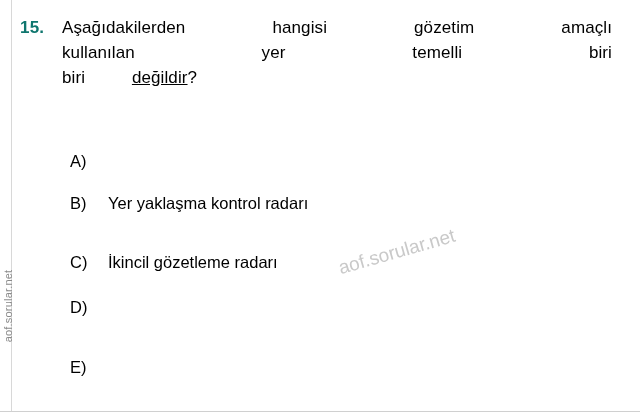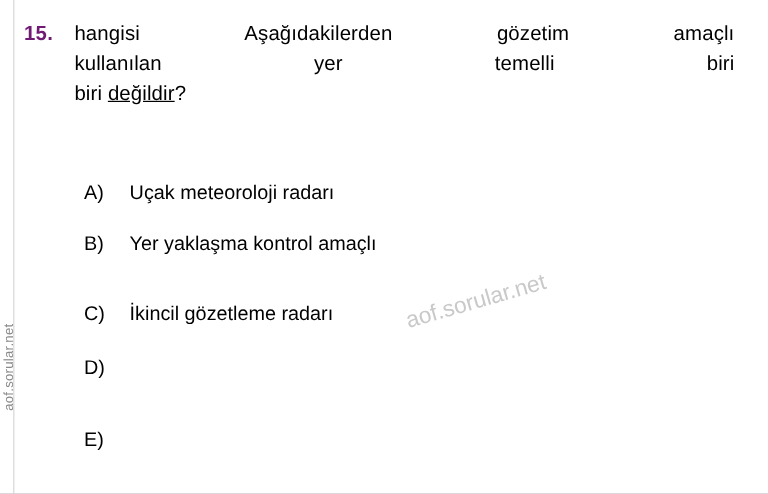--- a/index.html
+++ b/index.html
@@ -66,21 +66,21 @@
     top: 16px;
     width: 612px;
     display: block;
   }
   .q-number {
     position: absolute;
     left: 6px;
     top: 2px;
     font-size: 17px;
     font-weight: bold;
-    color: #701a75;
+    color: #0f766e;
     letter-spacing: 0.2px;
   }
   .q-text {
     margin-left: 48px;
     font-size: 17px;
     line-height: 1.47;
     color: #000;
     text-align: justify;
     width: 550px;
     letter-spacing: 0.1px;
@@ -92,20 +92,21 @@
   .q-line.justify {
     display: flex;
     justify-content: space-between;
     width: 550px;
   }
   .q-line.justify span {
     white-space: pre;
   }
   .q-underline {
     text-decoration: underline;
+    margin-left: 42px;
   }
 
   
   .options {
     position: absolute;
     left: 70px;
     top: 152px;
     width: 550px;
   }
   .option {
@@ -149,43 +150,42 @@
 
   <div class="left-rail"></div>
   <div class="bottom-rule"></div>
 
   <div class="rail-watermark">aof.sorular.net</div>
 
   <div class="question">
     <div class="q-number">15.</div>
     <div class="q-text">
       <span class="q-line justify">
+        <span>Aşağıdakilerden</span>
         <span>hangisi</span>
-        <span>Aşağıdakilerden</span>
         <span>gözetim</span>
         <span>amaçlı</span>
       </span>
       <span class="q-line justify">
         <span>kullanılan</span>
         <span>yer</span>
         <span>temelli</span>
         <span>biri</span>
       </span>
       <span class="q-line"><span>biri </span><span class="q-underline">değildir</span><span>?</span></span>
     </div>
   </div>
 
   <div class="options">
     <div class="option opt-a">
       <span class="opt-letter">A)</span>
-      <span class="opt-text">Uçak meteoroloji radarı</span>
     </div>
     <div class="option opt-b">
       <span class="opt-letter">B)</span>
-      <span class="opt-text">Yer yaklaşma kontrol amaçlı</span>
+      <span class="opt-text">Yer yaklaşma kontrol radarı</span>
     </div>
     <div class="option opt-c">
       <span class="opt-letter">C)</span>
       <span class="opt-text">İkincil gözetleme radarı</span>
     </div>
     <div class="option opt-d">
       <span class="opt-letter">D)</span>
     </div>
     <div class="option opt-e">
       <span class="opt-letter">E)</span>

